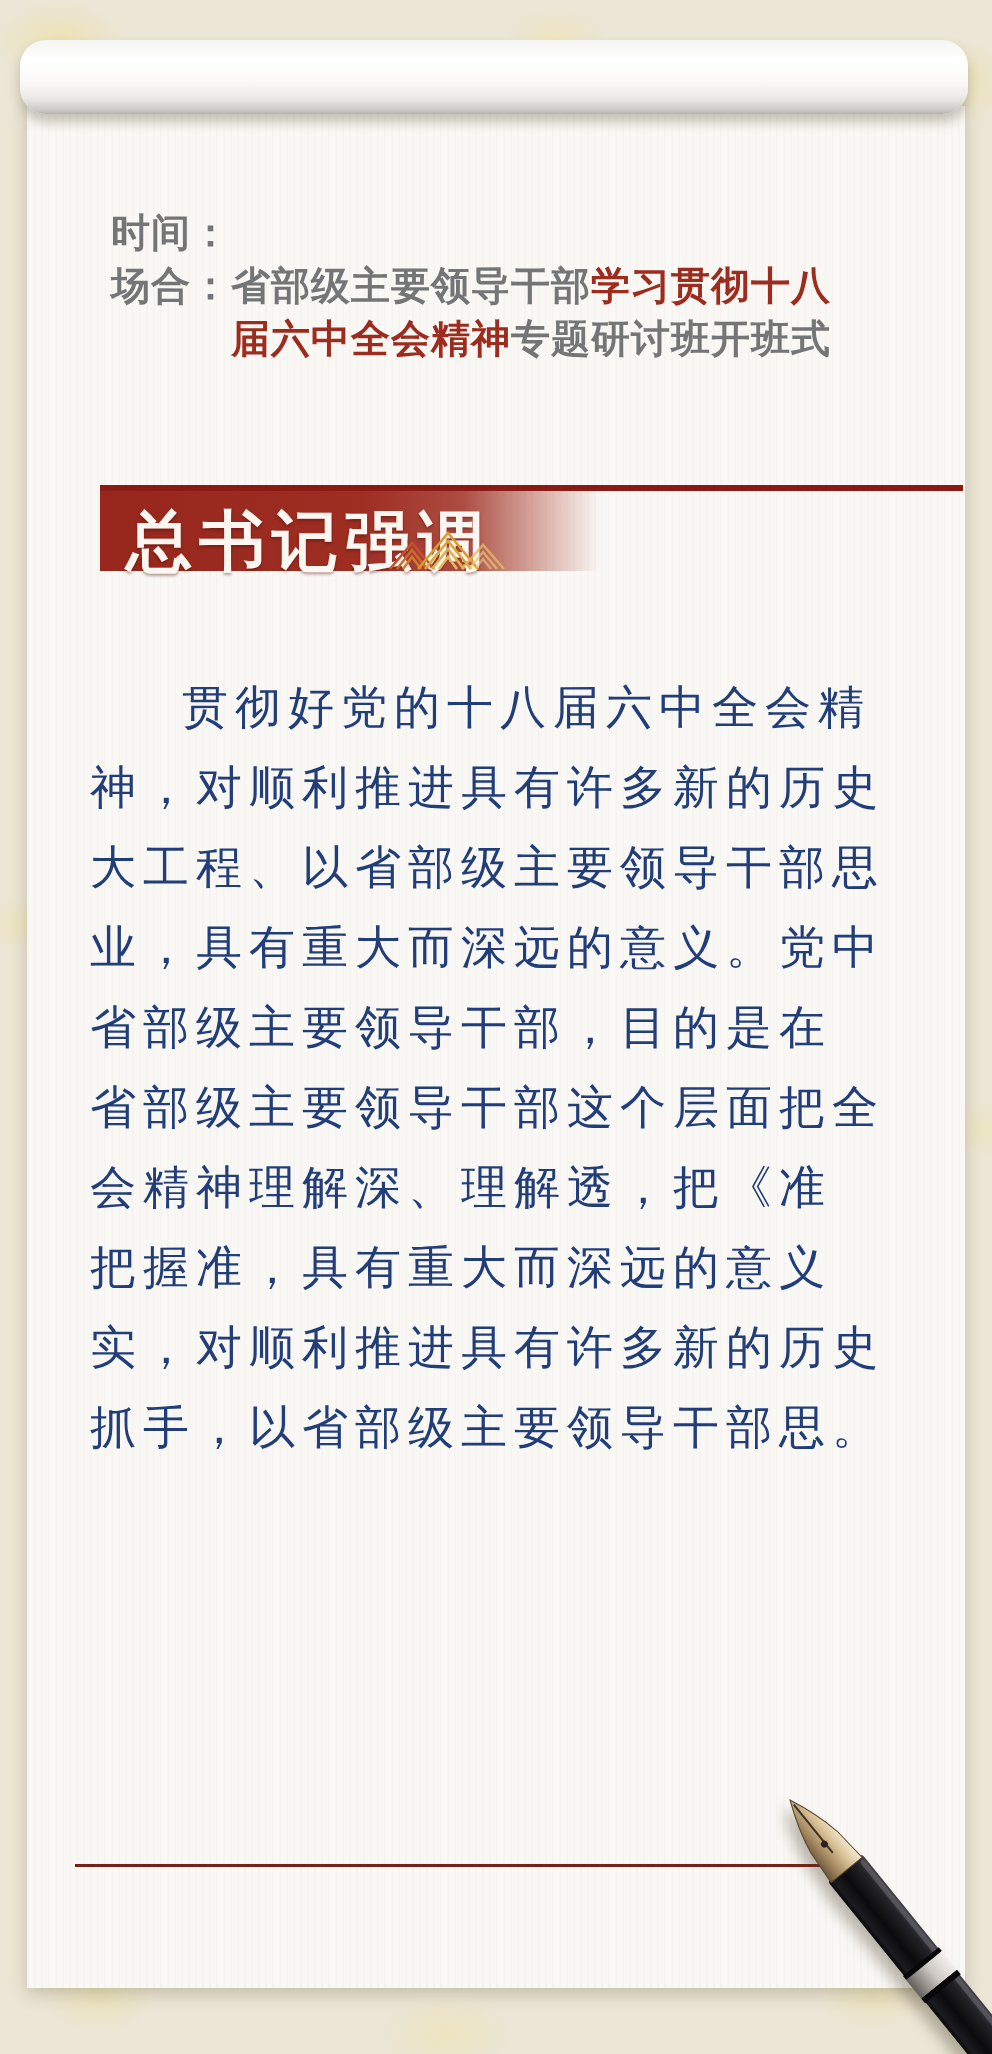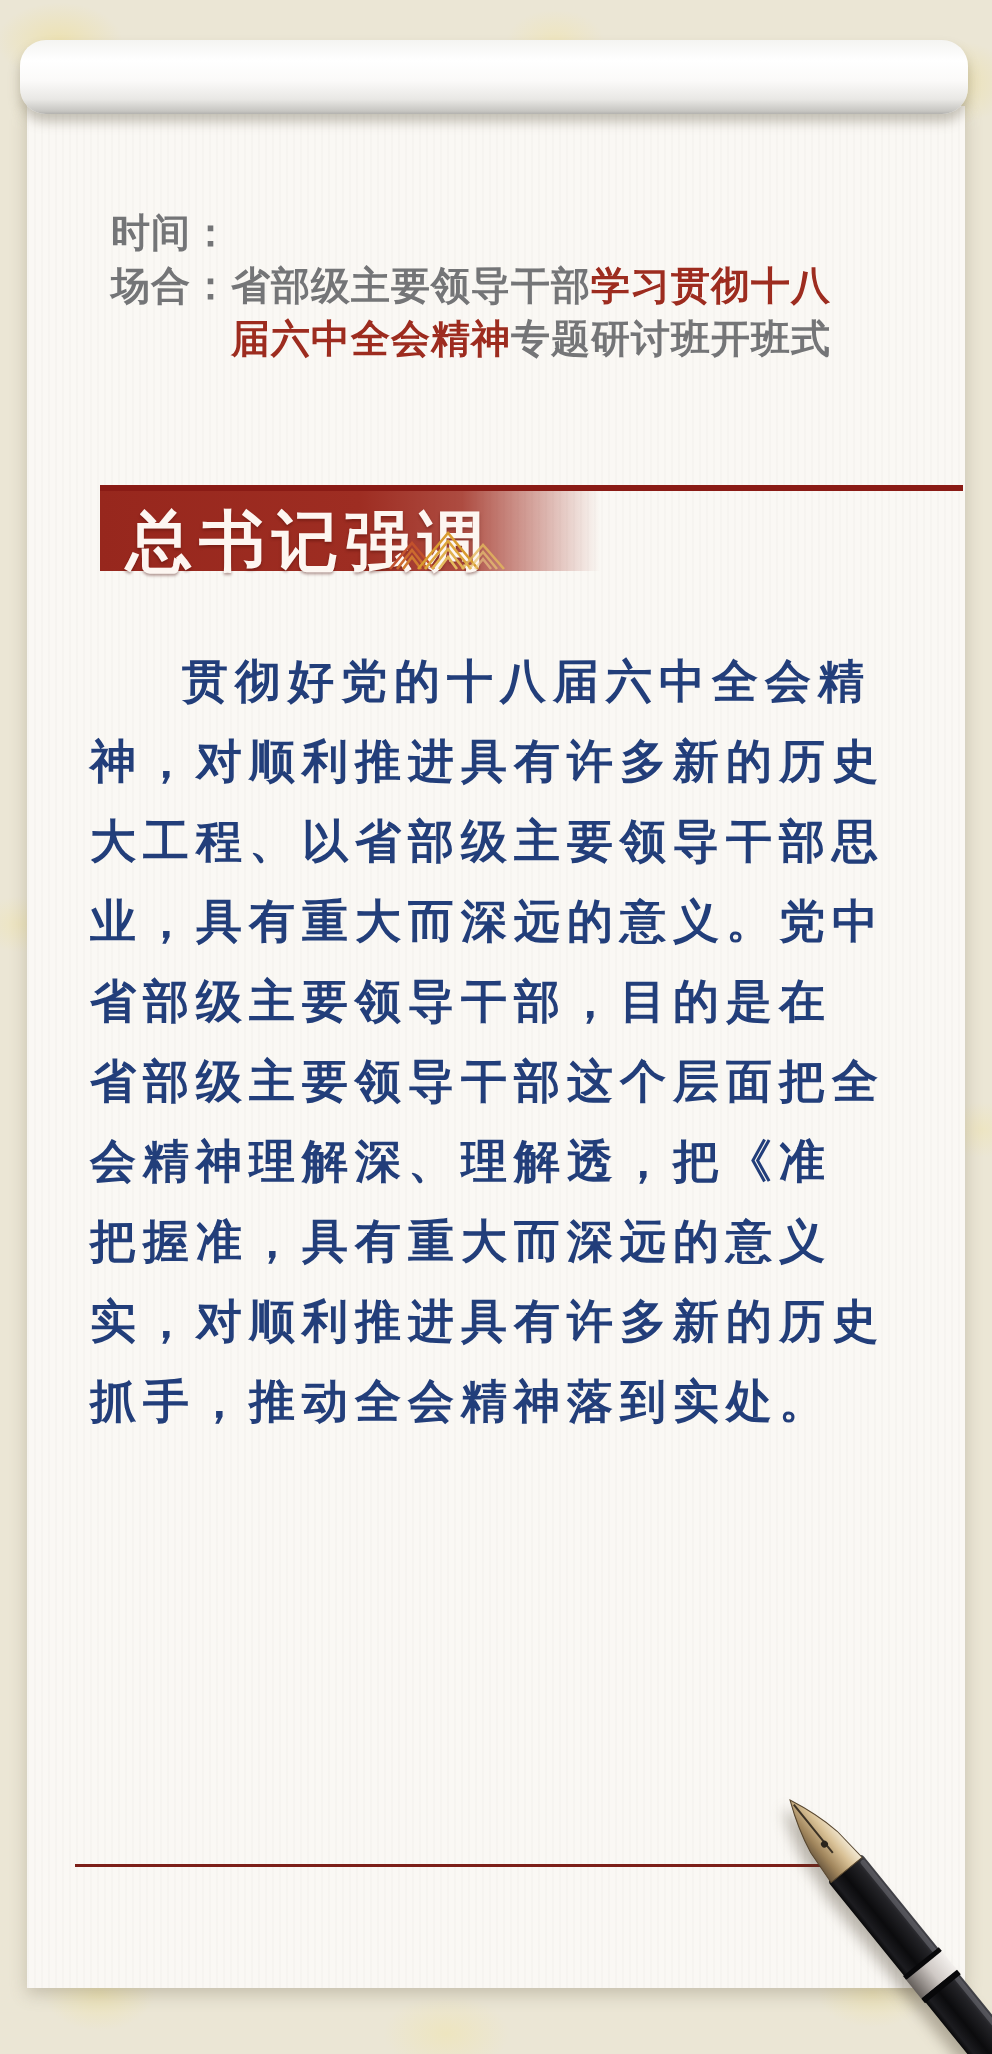--- a/index.html
+++ b/index.html
@@ -45,21 +45,21 @@
     position:absolute;left:0;top:6px;width:100%;height:80px;
     background:linear-gradient(90deg,#97271d 0%,#9e2d22 30%,rgba(160,46,34,.85) 42%,rgba(160,46,34,0) 58%);
   }
   .banner-title{
     position:absolute;left:26px;top:12px;color:#fdf6f1;font-size:66px;font-weight:700;letter-spacing:7px;
     text-shadow:0 2px 3px rgba(70,10,5,.4);
     font-family:Liberation Serif, serif;
   }
   .mountains{position:absolute;left:288px;bottom:0px;width:120px;height:46px;}
   
-  .bodytext{position:absolute;left:63px;top:535px;width:822px;color:#223e7a;font-family:"DejaVu Serif","Liberation Serif",serif;font-weight:bold;}
+  .bodytext{position:absolute;left:63px;top:561px;width:822px;color:#223e7a;font-family:"DejaVu Serif","Liberation Serif",serif;}
   .bline{font-size:46px;line-height:80px;letter-spacing:7px;white-space:nowrap;}
   .bline.first{text-indent:92px;}
   
   .rule{position:absolute;left:48px;top:1758px;width:772px;height:3px;background:#7c1f18;}
   
   .pen{position:absolute;left:630px;top:1670px;width:362px;height:384px;z-index:4;
        filter:drop-shadow(-6px 10px 7px rgba(70,58,40,.35));}
 </style>
 </head>
 <body>
@@ -107,21 +107,21 @@
     <div class="bodytext">
       <div class="bline first">贯彻好党的十八届六中全会精</div>
       <div class="bline">神，对顺利推进具有许多新的历史</div>
       <div class="bline">大工程、以省部级主要领导干部思</div>
       <div class="bline">业，具有重大而深远的意义。党中</div>
       <div class="bline">省部级主要领导干部，目的是在</div>
       <div class="bline">省部级主要领导干部这个层面把全</div>
       <div class="bline">会精神理解深、理解透，把《准</div>
       <div class="bline">把握准，具有重大而深远的意义</div>
       <div class="bline">实，对顺利推进具有许多新的历史</div>
-      <div class="bline">抓手，推动全会精神落到实处。</div>
+      <div class="bline">抓手，以省部级主要领导干部思。</div>
     </div>
 
     <div class="rule"></div>
   </div>
 
   <svg class="pen" viewBox="0 0 362 384">
     <defs>
       <linearGradient id="nibGrad" gradientUnits="userSpaceOnUse" x1="0" y1="-22" x2="0" y2="22">
         <stop offset="0" stop-color="#f8f1e0"></stop>
         <stop offset="0.35" stop-color="#d9c196"></stop>

